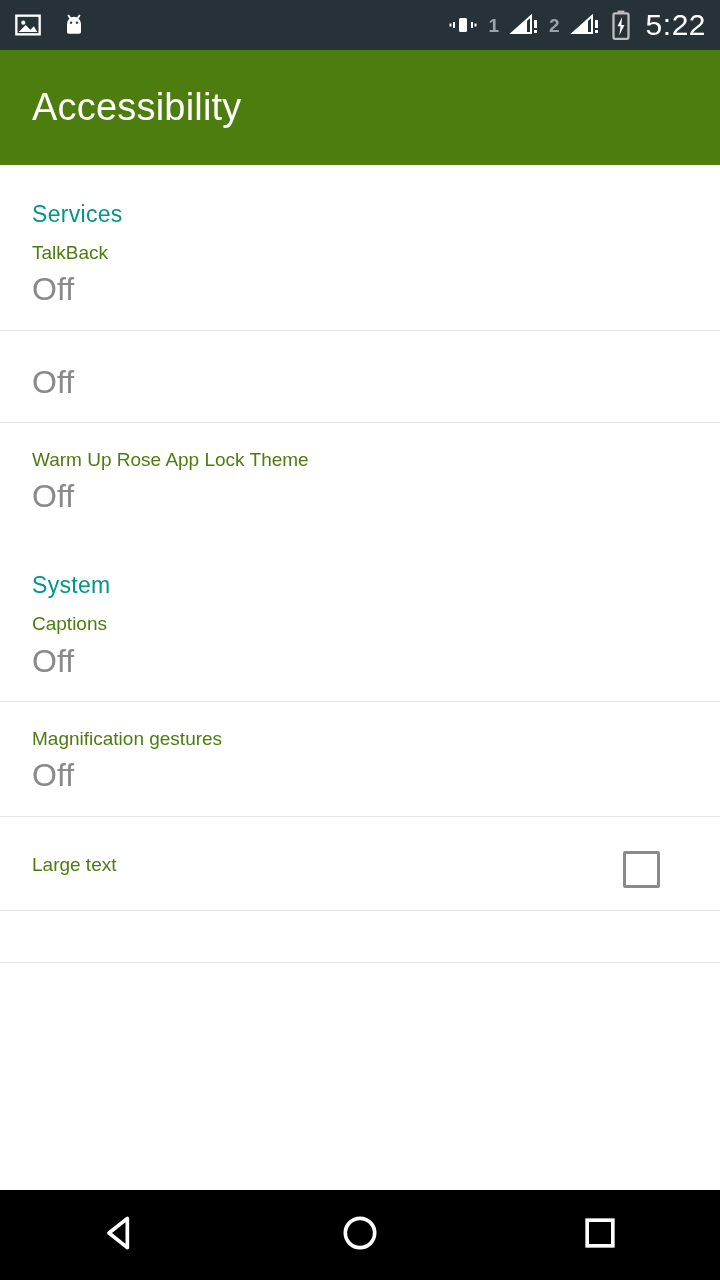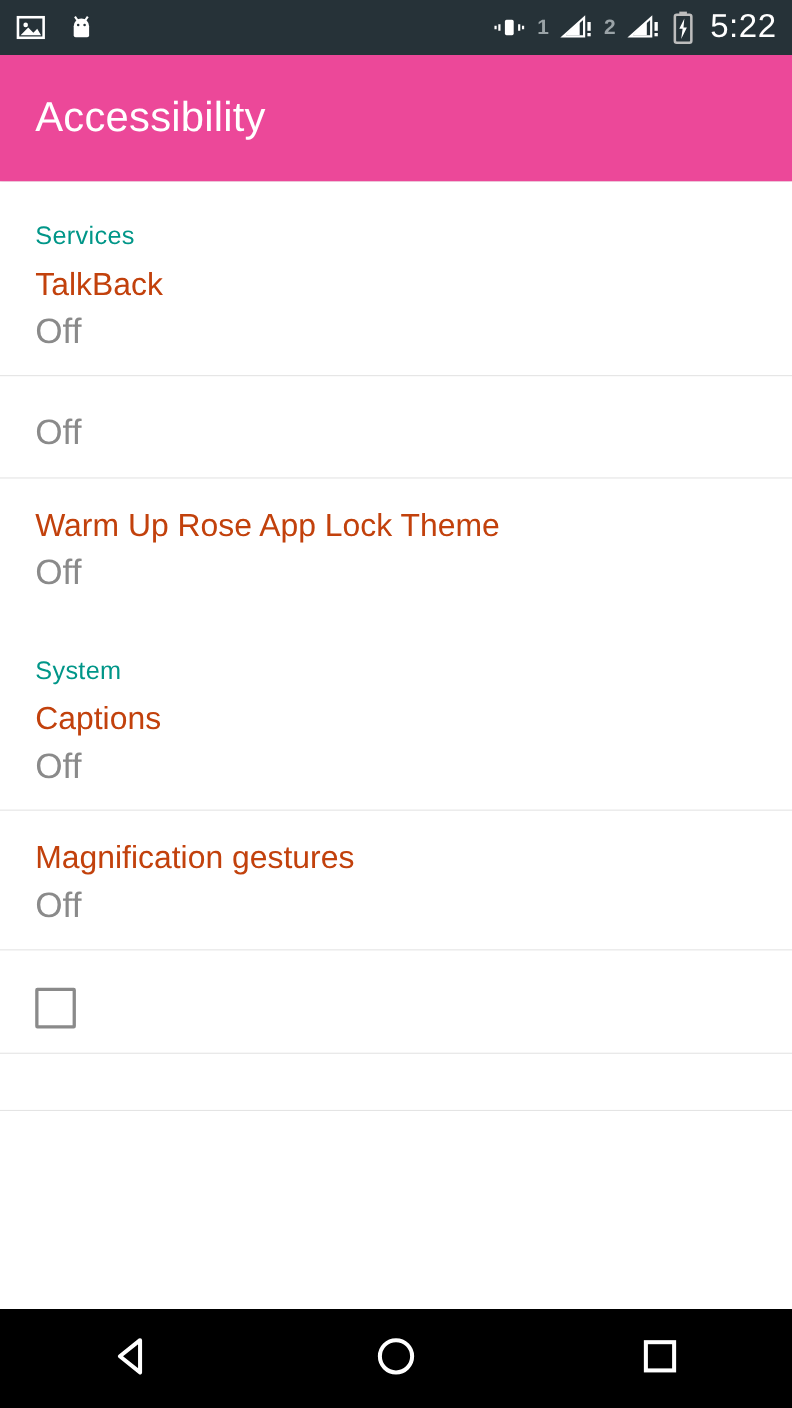--- a/index.html
+++ b/index.html
@@ -15,40 +15,40 @@
     display:flex; align-items:center; padding:0 14px;
     position:relative;
   }
   .sb-left { display:flex; align-items:center; gap:18px; }
   .sb-right { margin-left:auto; display:flex; align-items:center; gap:10px; }
   .sb-icon { display:inline-flex; align-items:center; justify-content:center; }
   .sim-num { font-size:19px; color:#9aa3a7; font-weight:bold; line-height:1; }
   .clock { font-size:30px; font-weight:normal; letter-spacing:0.5px; margin-left:4px; }
   
   .appbar {
-    height:115px; background:#ec4899; color:#ffffff;
+    height:115px; background:#4d7c0f; color:#ffffff;
     display:flex; align-items:center; padding:0 32px;
     box-shadow:0 2px 4px rgba(0,0,0,0.25);
   }
   .appbar-title { font-size:38px; font-weight:normal; letter-spacing:0.2px; }
   
   .content { background:#ffffff; height:1075px; position:relative; }
   .section-header {
     color:#009688; font-size:23px; font-weight:normal;
     padding:36px 32px 0 32px; letter-spacing:0.3px;
   }
   .row {
     padding:26px 32px 22px 32px;
     border-bottom:1px solid #e4e4e4;
     display:flex; align-items:flex-start;
     position:relative;
   }
   .row.no-border { border-bottom:none; }
   .row-text { flex:1; }
-  .row-title { font-size:29px; color:#c2410c; line-height:1.18; }
+  .row-title { font-size:19px; color:#4d7c0f; line-height:1.18; }
   .row-sub { font-size:32px; color:#8a8a8a; margin-top:8px; line-height:1.1; }
   .row.first-in-section { padding-top:14px; }
   .checkbox {
     width:37px; height:37px; border:3px solid #8a8a8a;
     border-radius:2px; background:#ffffff; margin-top:8px;
     margin-right:28px;
   }
   .row-center { display:flex; align-items:center; }
   .spacer-row { height:52px; border-bottom:1px solid #e4e4e4; }
   
@@ -157,20 +157,23 @@
   </div>
 
   <div class="row">
     <div class="row-text">
       <div class="row-title">Magnification gestures</div>
       <div class="row-sub">Off</div>
     </div>
   </div>
 
   <div class="row row-center">
+    <div class="row-text">
+      <div class="row-title">Large text</div>
+    </div>
     <div class="checkbox"></div>
   </div>
 
   <div class="spacer-row"></div>
 </div>
 
 <div class="navbar">
   <div class="nav-btn">
     <span>
       <svg width="44" height="44" viewBox="0 0 24 24">

